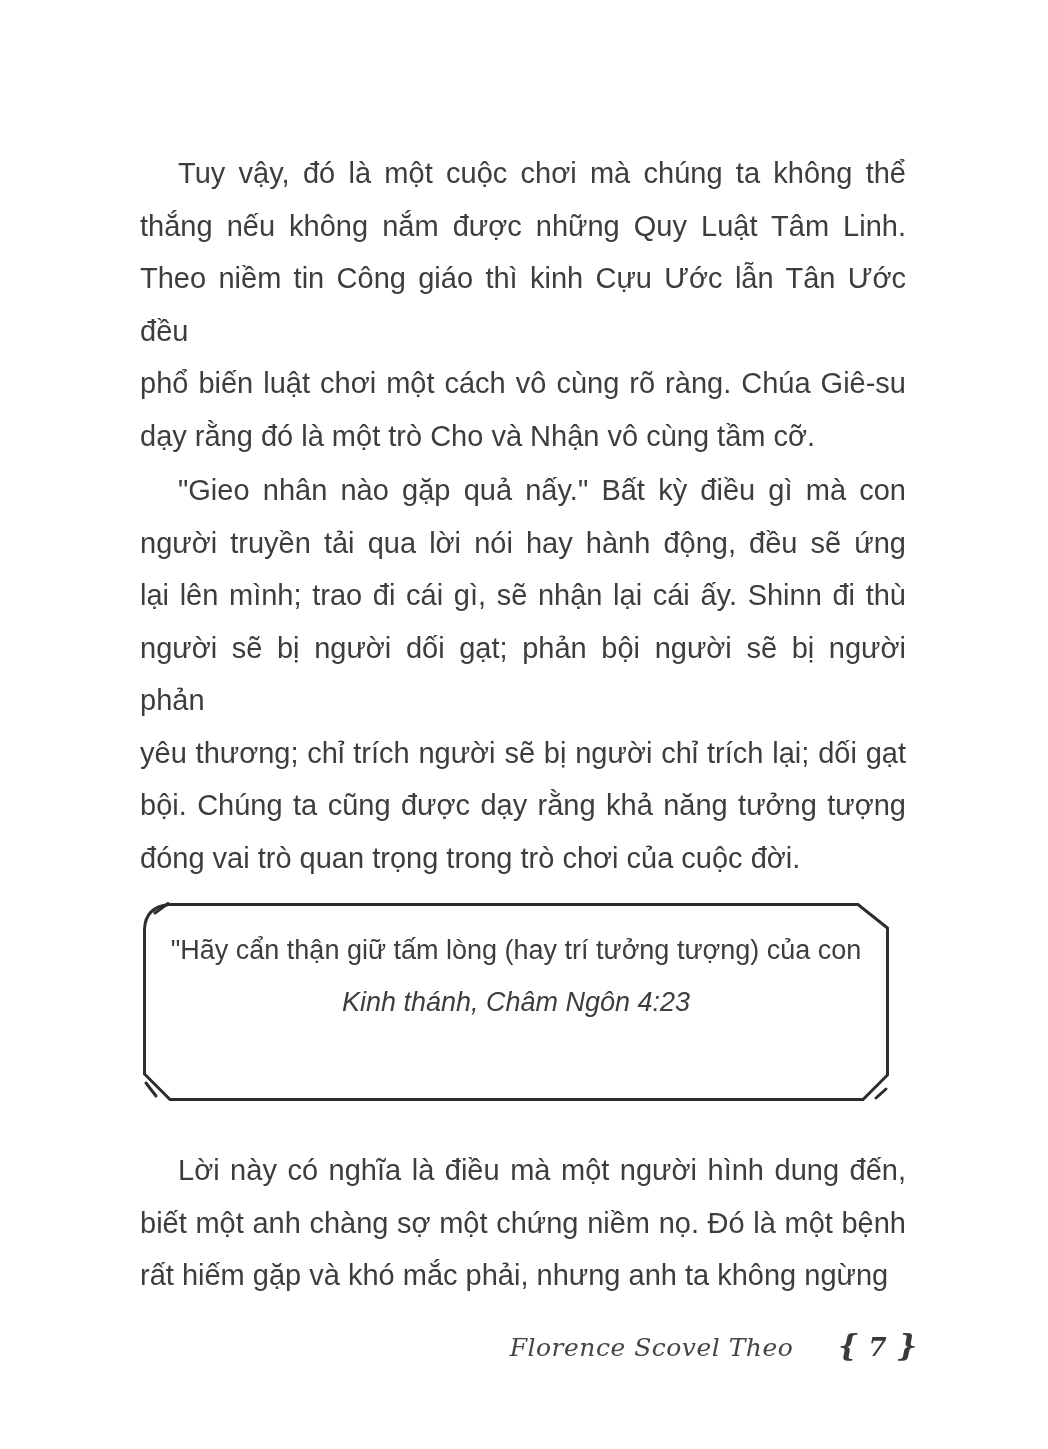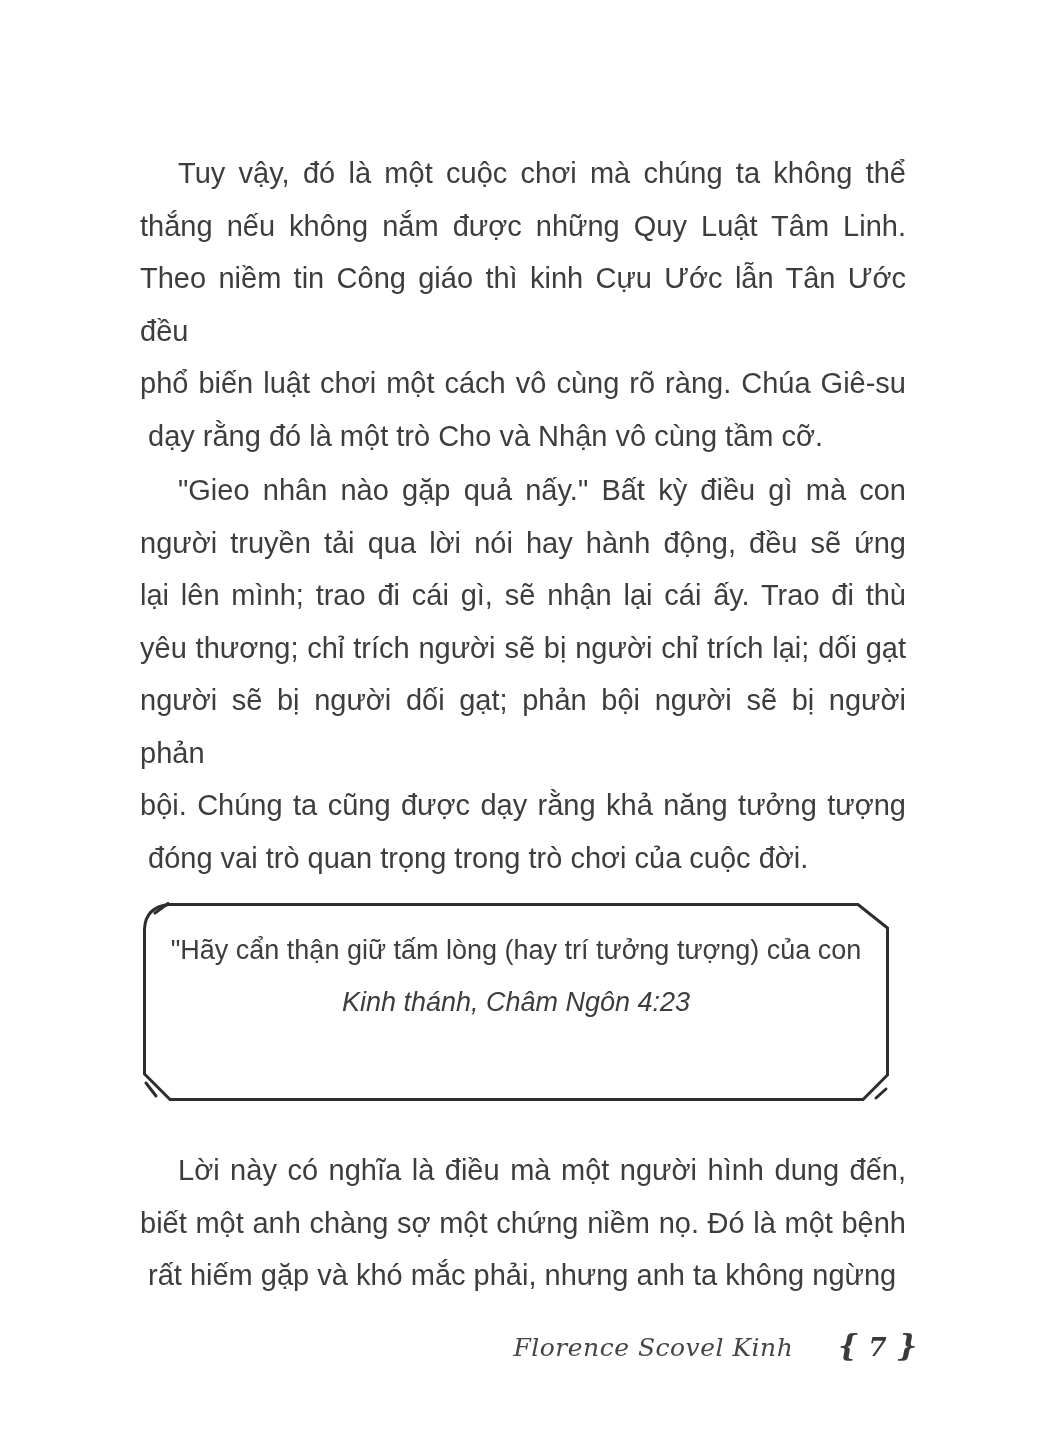--- a/index.html
+++ b/index.html
@@ -20,21 +20,21 @@
     left: 140px; top: 147px;
     width: 766px;
   }
   .para {
     font-size: 29px;
     line-height: 52.5px;
     font-weight: 300;
     color: #3d3d3d;
   }
   .line { text-align: justify; text-align-last: justify; white-space: normal; }
-  .line.last { text-align-last: left; margin-left: 8px; }
+  .line.last { text-align-last: left; }
   .line.indent { text-indent: 38px; }
   .it { }
   .para-2 { margin-top: 2px; }
   .para-3 { margin-top: 42px; }
 
   .quote-box {
     position: relative;
     width: 748px; height: 200px;
     margin-top: 18px;
     margin-left: 2px;
@@ -76,23 +76,23 @@
         <div class="line indent"><span>Tuy vậy, đó là một cuộc chơi mà chúng ta không thể</span></div>
         <div class="line"><span>thắng nếu không nắm được những Quy Luật Tâm Linh.</span></div>
         <div class="line"><span>Theo niềm tin Công giáo thì kinh </span><span class="it">Cựu Ước</span><span> lẫn </span><span class="it">Tân Ước</span><span> đều</span></div>
         <div class="line"><span>phổ biến luật chơi một cách vô cùng rõ ràng. Chúa Giê-su</span></div>
         <div class="line last"><span>dạy rằng đó là một trò </span><span class="it">Cho và Nhận</span><span> vô cùng tầm cỡ.</span></div>
       </div>
 
     <div class="para para-2">
         <div class="line indent"><span>"Gieo nhân nào gặp quả nấy." Bất kỳ điều gì mà con</span></div>
         <div class="line"><span>người truyền tải qua lời nói hay hành động, đều sẽ ứng</span></div>
-        <div class="line"><span>lại lên mình; trao đi cái gì, sẽ nhận lại cái ấy. Trao đi thù</span></div>
+        <div class="line"><span>lại lên mình; trao đi cái gì, sẽ nhận lại cái ấy. Shinn đi thù</span></div>
+        <div class="line"><span>người sẽ bị người dối gạt; phản bội người sẽ bị người phản</span></div>
         <div class="line"><span>yêu thương; chỉ trích người sẽ bị người chỉ trích lại; dối gạt</span></div>
-        <div class="line"><span>người sẽ bị người dối gạt; phản bội người sẽ bị người phản</span></div>
         <div class="line"><span>bội. Chúng ta cũng được dạy rằng khả năng tưởng tượng</span></div>
         <div class="line last"><span>đóng vai trò quan trọng trong trò chơi của cuộc đời.</span></div>
       </div>
 
     <div class="quote-box">
       <svg class="qsvg" viewBox="0 0 748 200" xmlns="http://www.w3.org/2000/svg" aria-hidden="true">
         <path d="M 27 2.5 H 716 L 745.5 26 V 173 L 721 197.5 H 28 L 2.5 172 V 27 Q 3.5 5 27 2.5 Z" fill="none" stroke="#2d2d2d" stroke-width="3" stroke-linejoin="miter"></path>
         <path d="M 13 11 L 26 1.5" fill="none" stroke="#2d2d2d" stroke-width="3" stroke-linecap="round"></path>
         <path d="M 4 181 L 14 194" fill="none" stroke="#2d2d2d" stroke-width="3" stroke-linecap="round"></path>
         <path d="M 734 196 L 744 187" fill="none" stroke="#2d2d2d" stroke-width="3" stroke-linecap="round"></path>
@@ -105,21 +105,21 @@
 
     <div class="para para-3">
         <div class="line indent"><span>Lời này có nghĩa là điều mà một người hình dung đến,</span></div>
         <div class="line"><span>biết một anh chàng sợ một chứng niềm nọ. Đó là một bệnh</span></div>
         <div class="line last"><span>rất hiếm gặp và khó mắc phải, nhưng anh ta không ngừng</span></div>
       </div>
 
   </main>
 
   <footer class="footer">
-    <span class="author">Florence Scovel Kinh</span>
+    <span class="author">Florence Scovel Theo</span>
     <span class="marker">
       <span class="brace">{</span>
       <span class="pnum">7</span>
       <span class="brace">}</span>
     </span>
   </footer>
 
 </div>
 
 </body></html>

